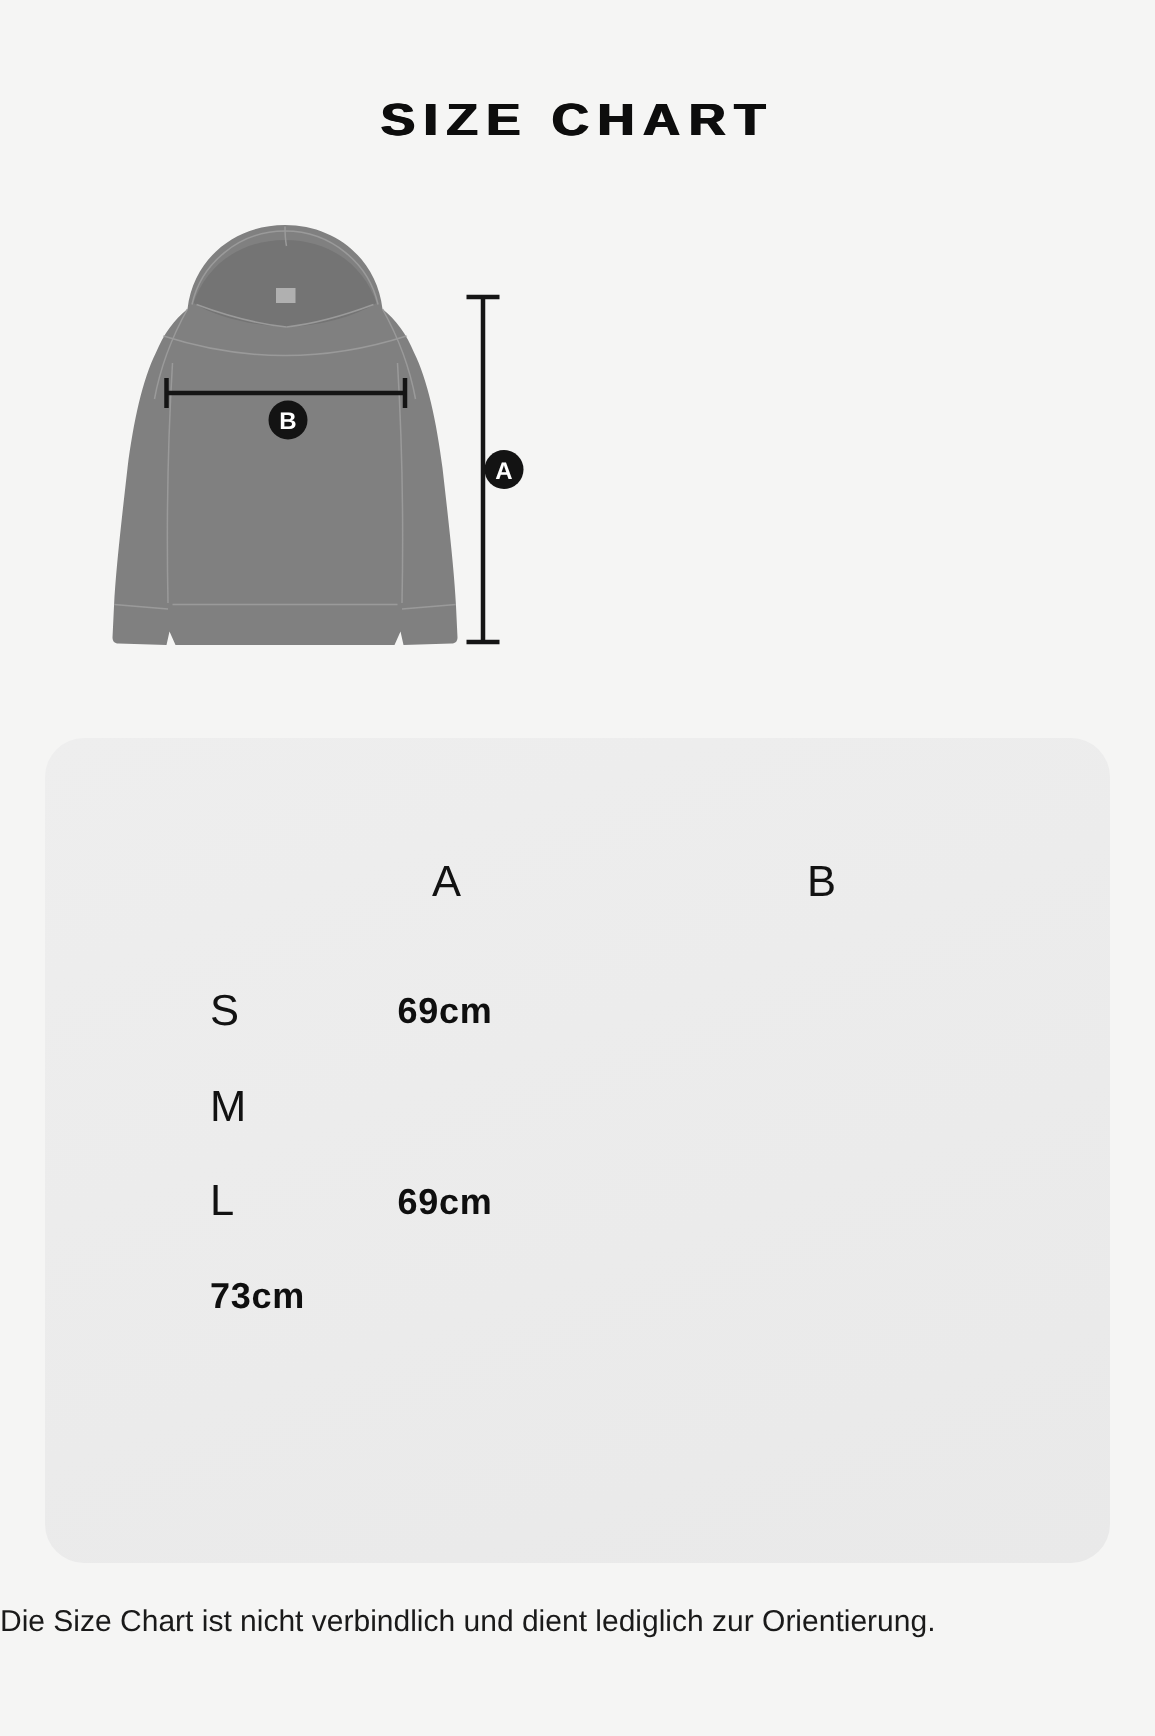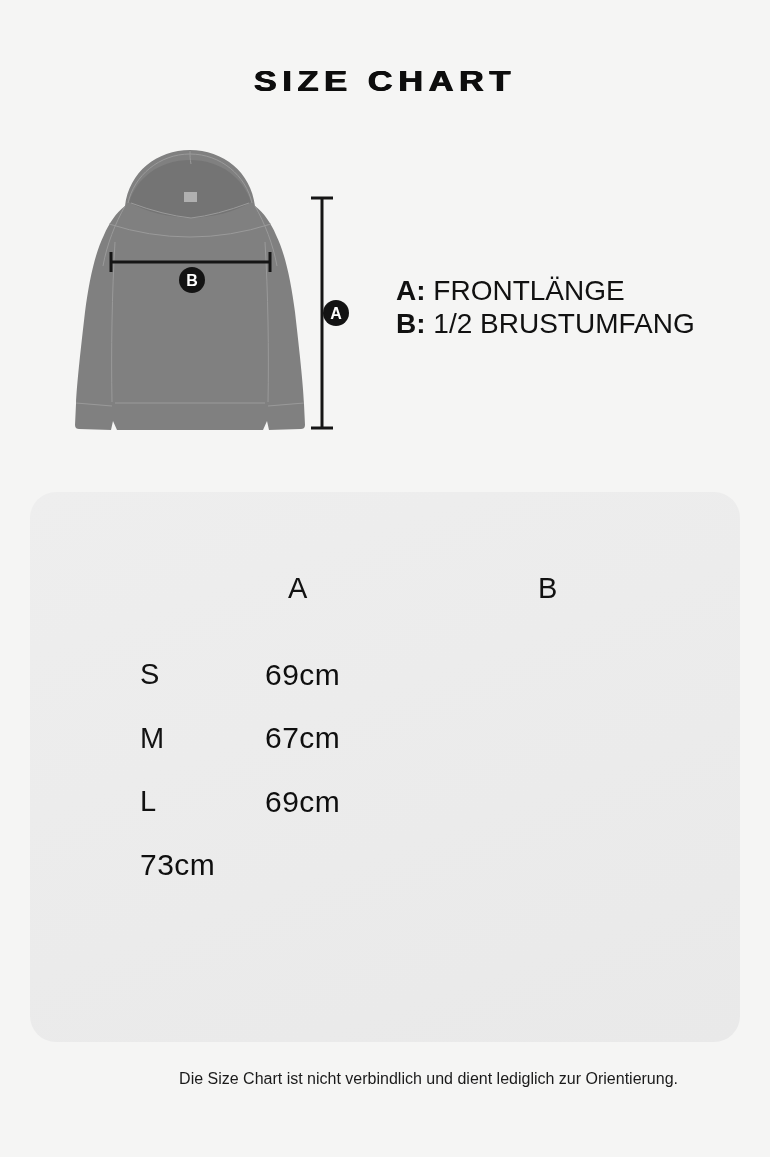--- a/index.html
+++ b/index.html
@@ -56,25 +56,25 @@
     position:absolute;left:110px;top:60px;right:16px;
   }
   .trow{display:flex;align-items:center;}
   .thead{height:72px;font-size:29px;font-weight:400;color:#121212;}
   .tbody{margin-top:19px;}
   .tbody .trow{height:63.5px;}
   .cell-size{width:125px;font-size:29px;font-weight:400;color:#121212;}
   .cell-a{width:273px;}
   .cell-b{flex:1;}
   .thead .cell-a{padding-left:23px;}
-  .val{font-size:30px;font-weight:400;color:#0f0f0f;letter-spacing:0.5px;}
+  .val{font-size:24px;font-weight:700;color:#0f0f0f;letter-spacing:0.5px;}
   
   .footnote{
     position:absolute;left:0;top:1070px;width:678px;
-    text-align:right;font-size:16px;color:#1a1a1a;
+    text-align:left;font-size:20px;color:#1a1a1a;
   }
   
   .seam{stroke:#9a9a9a;stroke-width:1;fill:none;}
   .measure{stroke:#151515;stroke-width:3;fill:none;}
   .badge{fill:#131313;}
   .badge-letter{
     fill:#ffffff;font-weight:700;font-size:16px;
     font-family:"Liberation Sans",sans-serif;text-anchor:middle;
   }
 </style>
@@ -135,40 +135,35 @@
 
     <g>
       <line class="measure" x1="267" y1="58" x2="267" y2="288"></line>
       <line class="measure" x1="256" y1="58" x2="278" y2="58"></line>
       <line class="measure" x1="256" y1="288" x2="278" y2="288"></line>
       <circle class="badge" cx="281" cy="173" r="13"></circle>
       <text class="badge-letter" x="281" y="179">A</text>
     </g>
   </svg>
 
-  <div class="legend">
-    <div><span class="key">A:</span> <span>FRONTLÄNGE</span></div>
-    <div><span class="key">B:</span> <span>1/2 BRUSTUMFANG</span></div>
-  </div>
 
   <div class="card">
     <div class="size-table">
       <div class="trow thead">
         <div class="cell-size"></div>
         <div class="cell-a">A</div>
         <div class="cell-b">B</div>
       </div>
       <div class="tbody">
         <div class="trow">
           <div class="cell-size">S</div>
           <div class="cell-a val">69cm</div>
         </div>
         <div class="trow">
           <div class="cell-size">M</div>
-          <div class="cell-b val">67cm</div>
         </div>
         <div class="trow">
           <div class="cell-size">L</div>
           <div class="cell-b val">69cm</div>
         </div>
         <div class="trow">
           <div class="cell-b val">73cm</div>
         </div>
       </div>
     </div>

